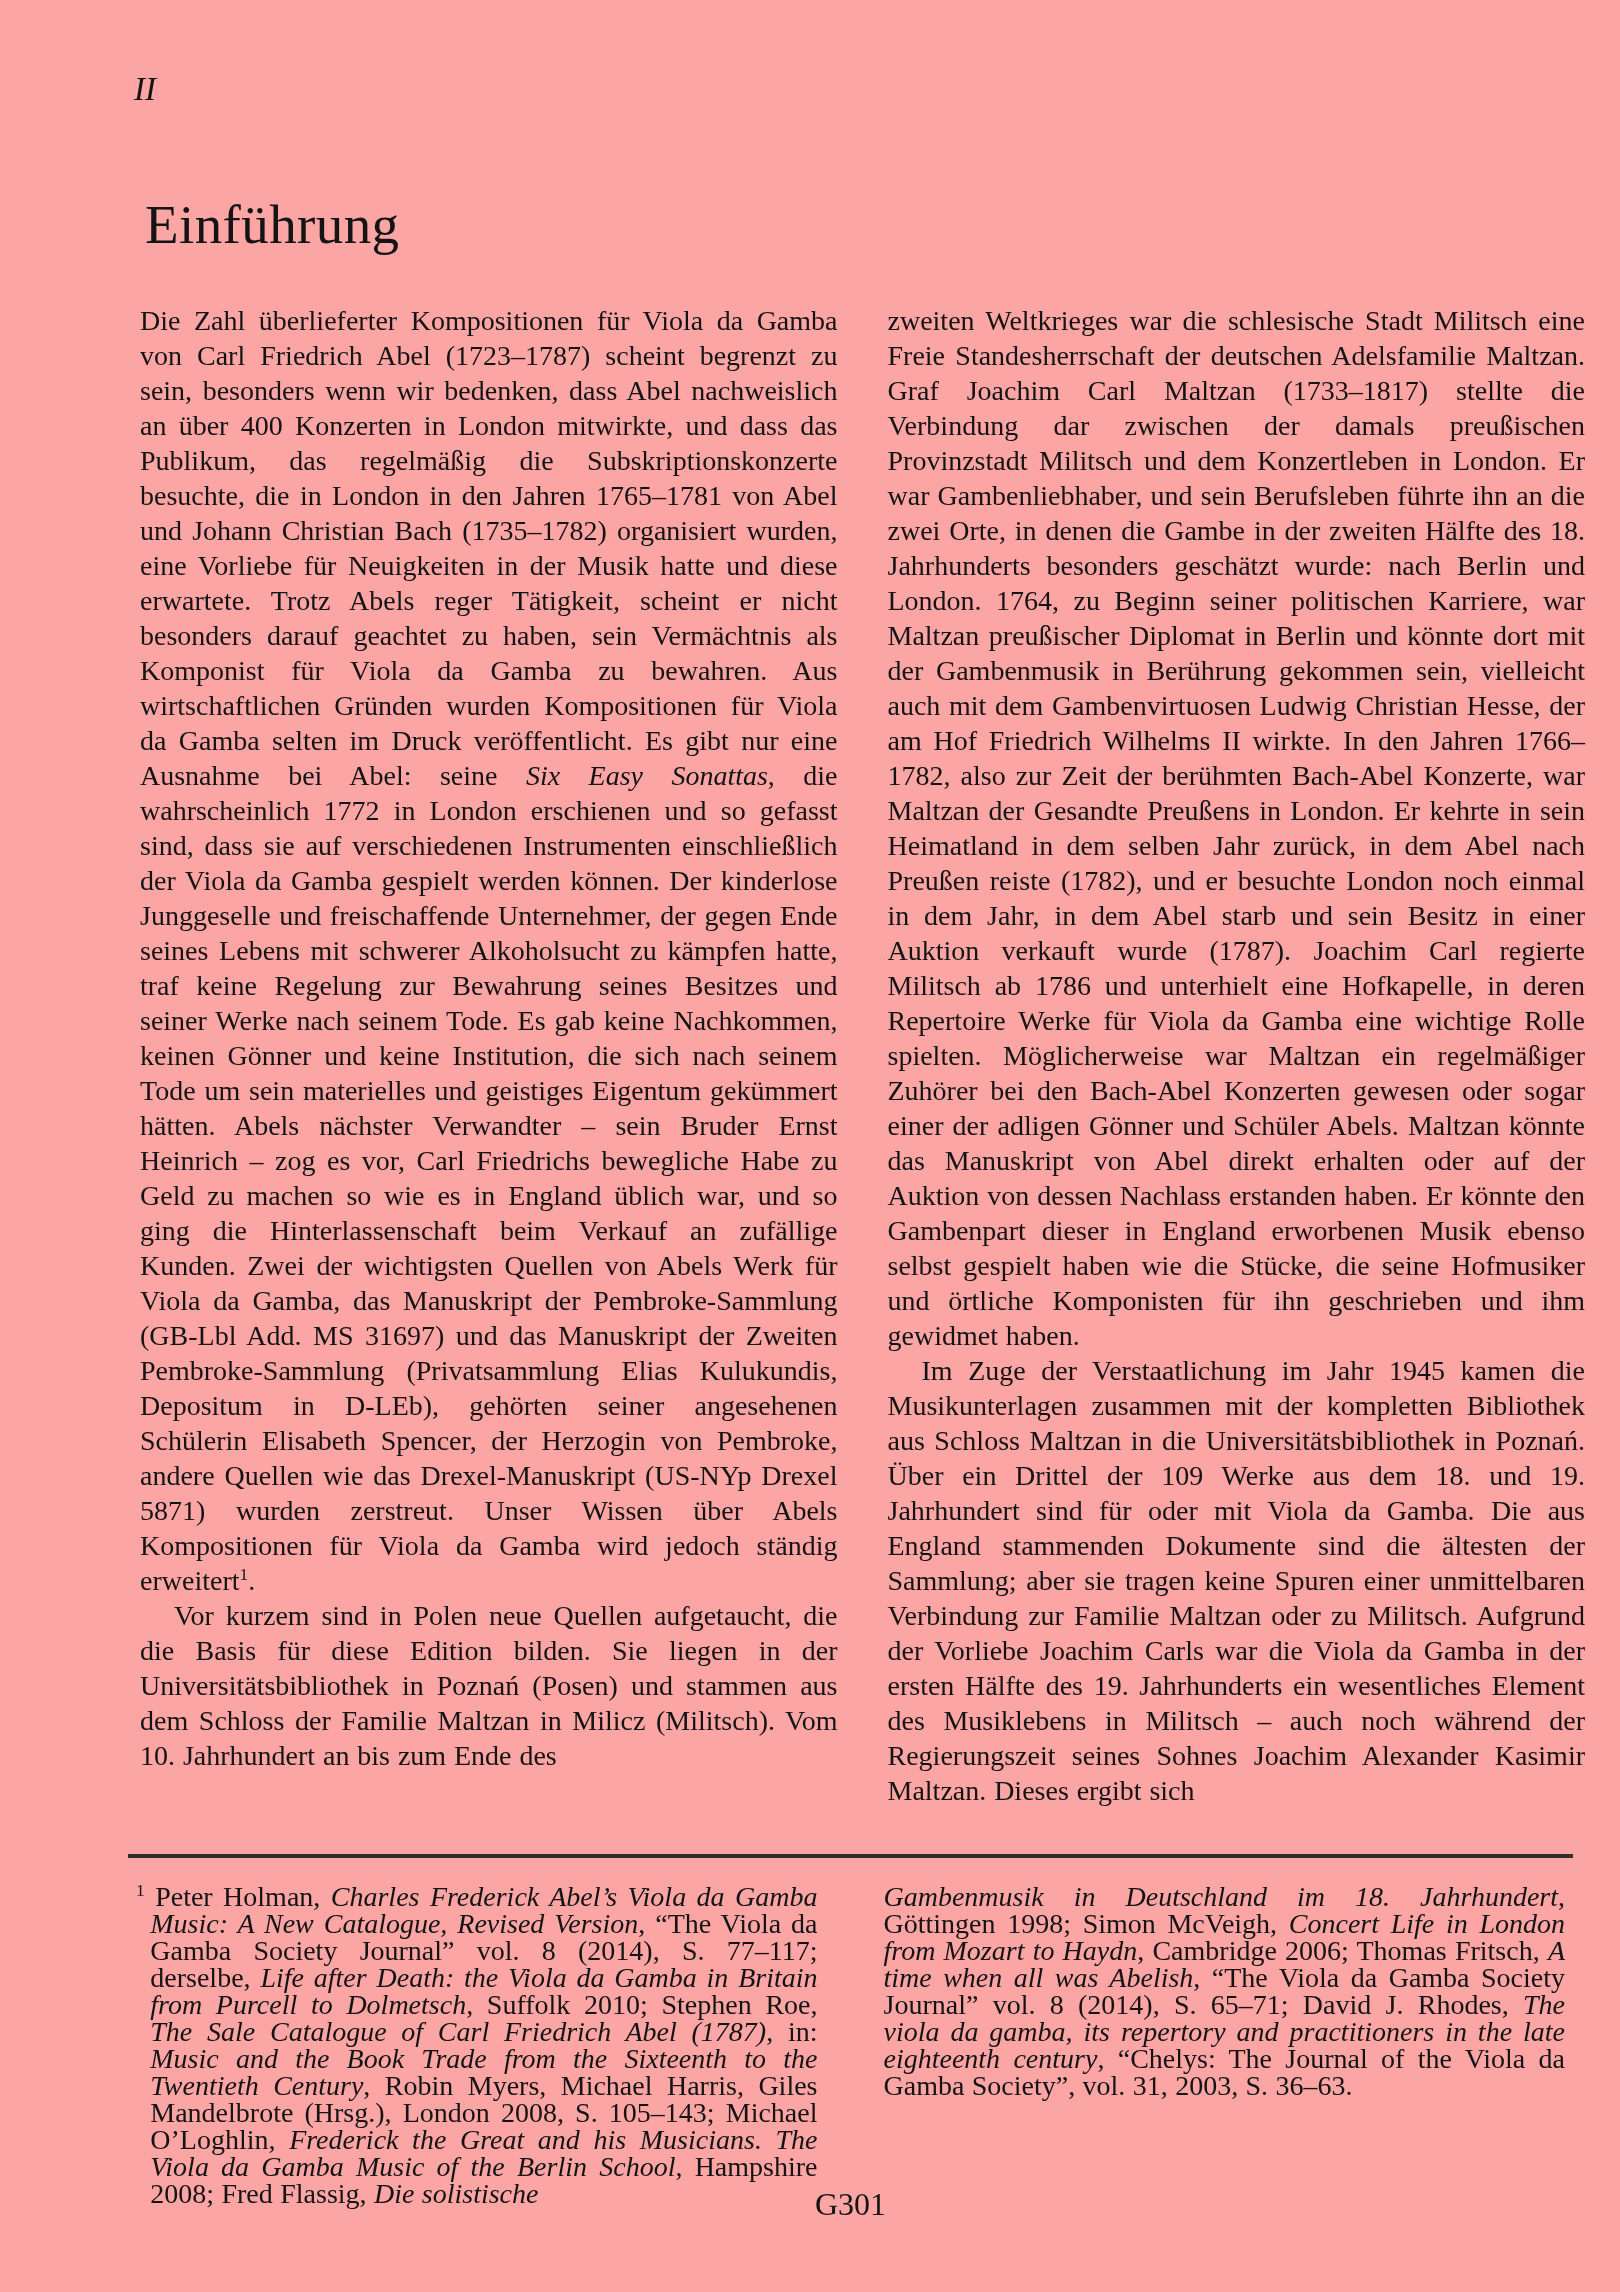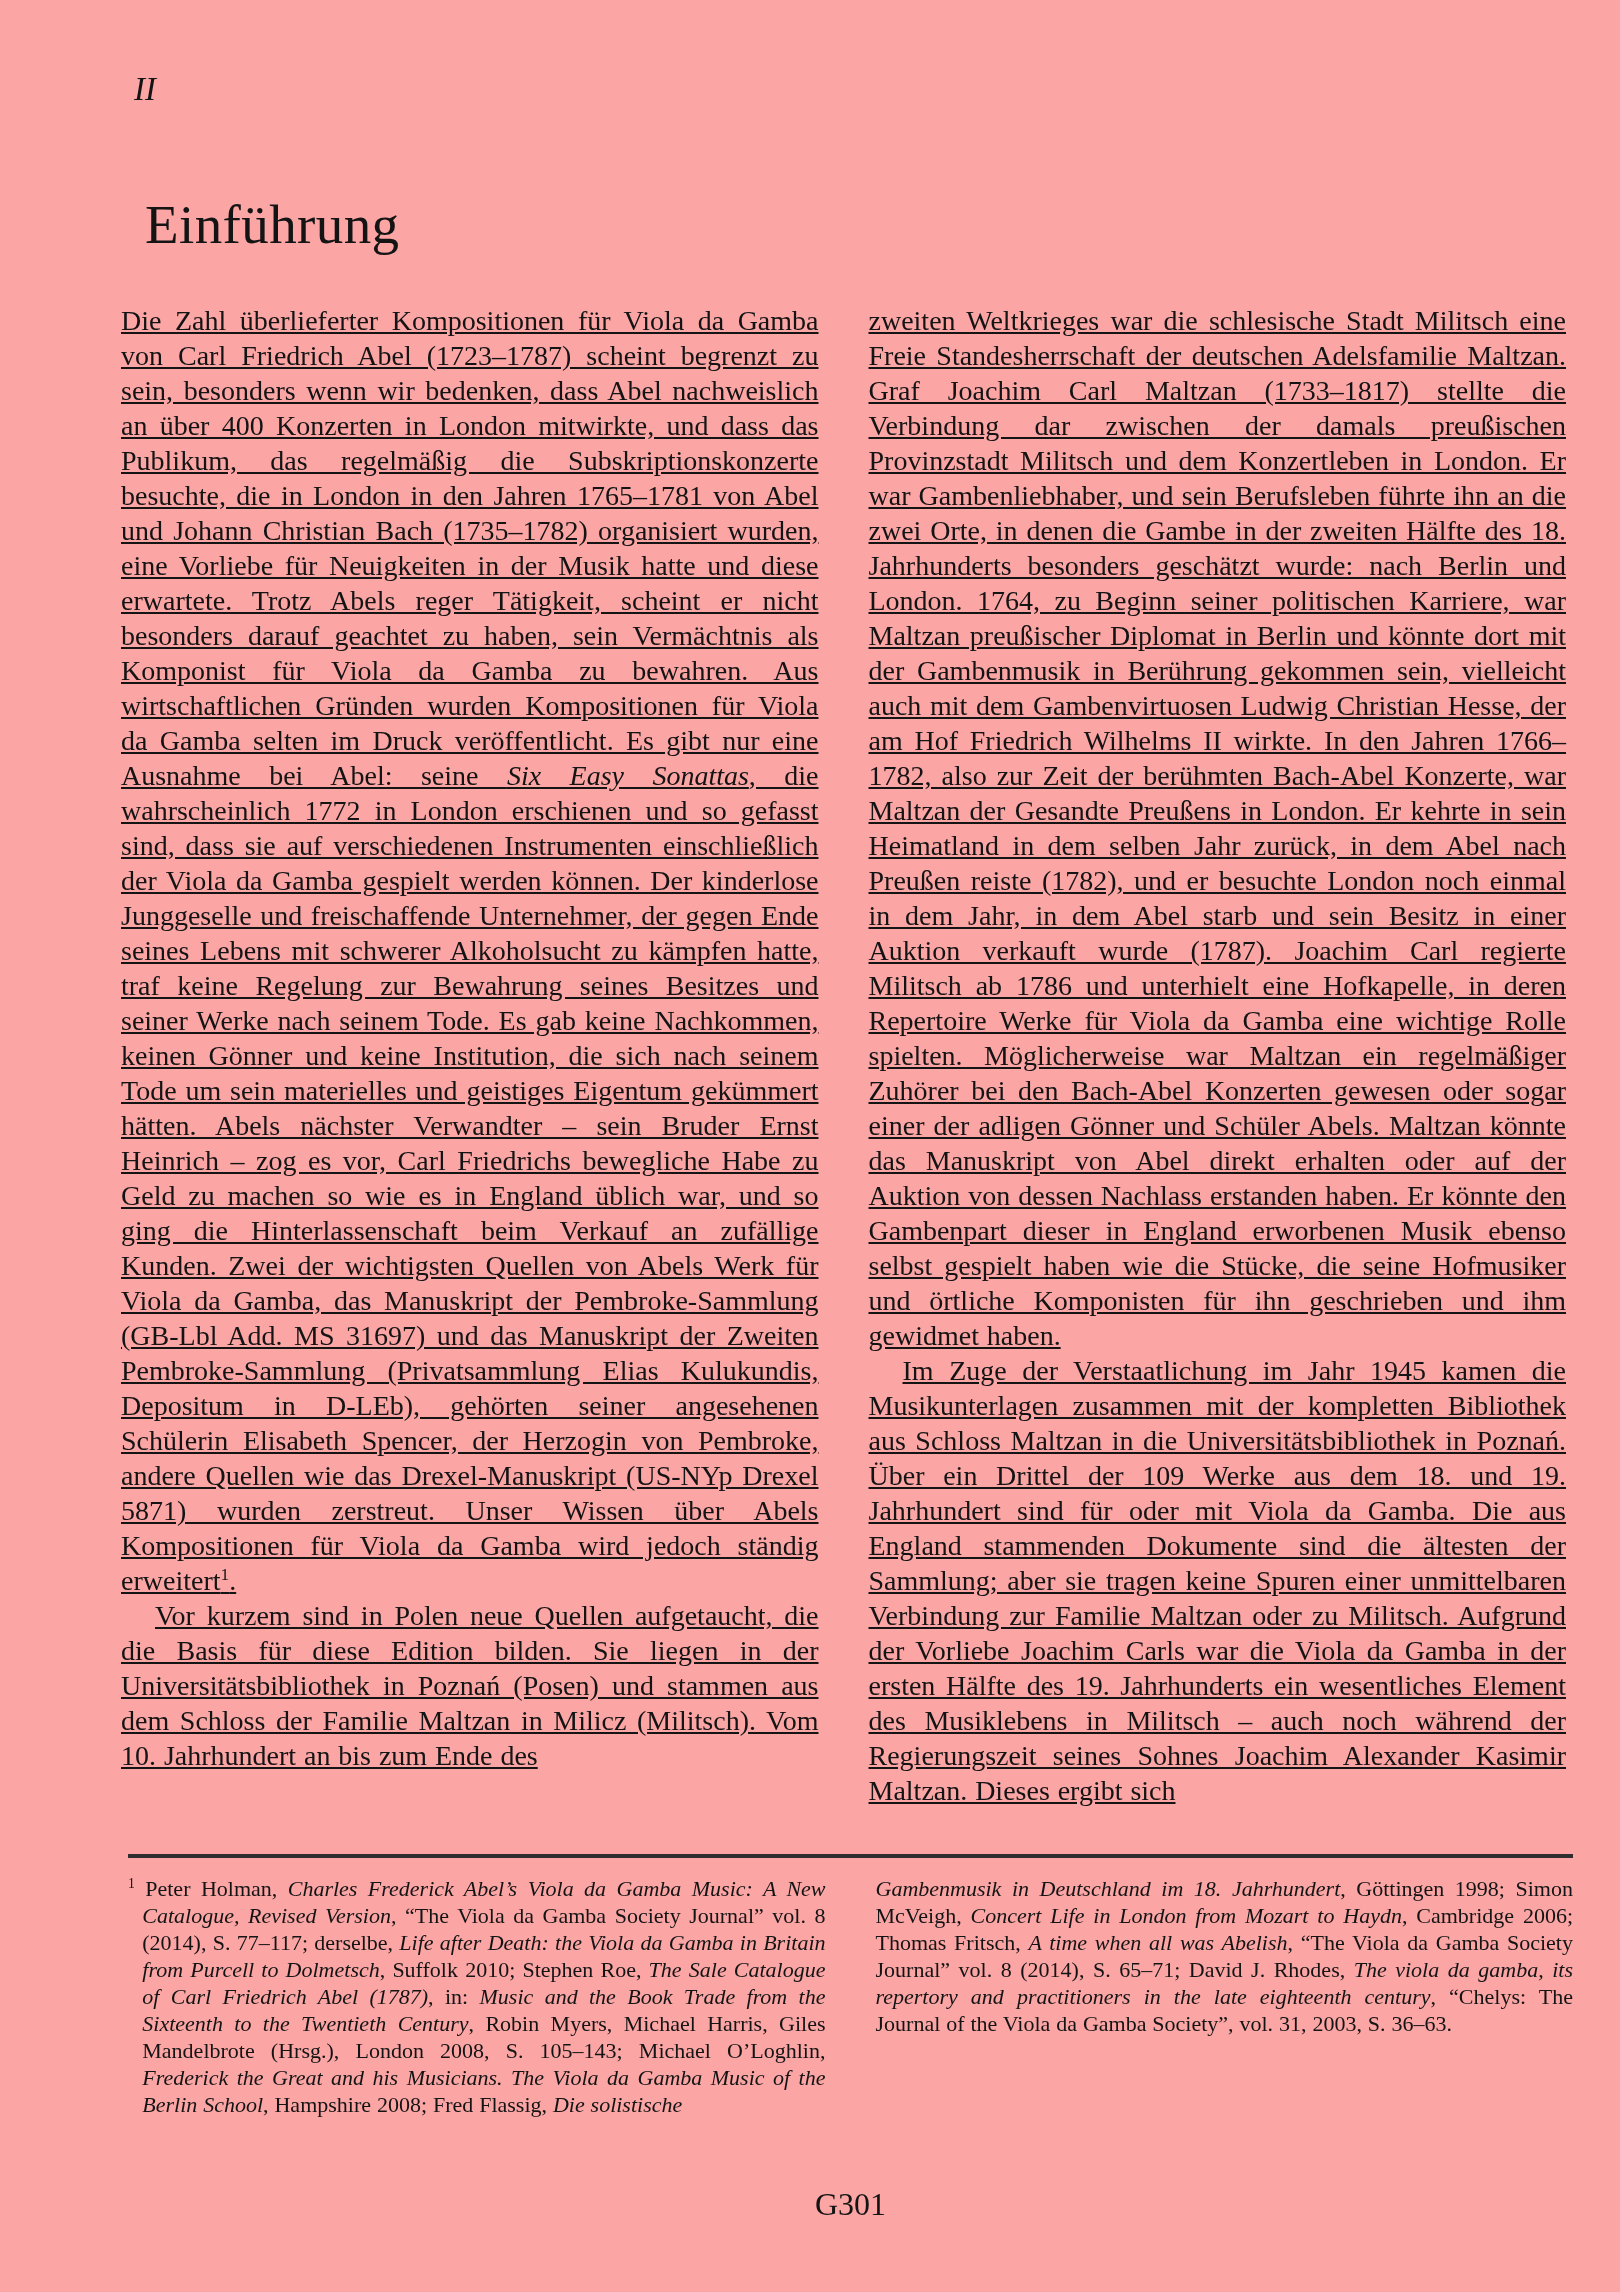--- a/index.html
+++ b/index.html
@@ -34,26 +34,25 @@
     left: 145px;
     top: 195px;
     margin: 0;
     font-size: 55px;
     font-weight: normal;
     line-height: 1.1;
     letter-spacing: 0.4px;
   }
   .columns {
     position: absolute;
-    left: 121px;
+    left: 140px;
     top: 303px;
     width: 1445px;
     display: flex;
     gap: 50px;
-    text-decoration: underline;
   }
   .col {
     width: 698px;
     text-align: justify;
     hyphens: auto;
     -webkit-hyphens: auto;
   }
   .col p.para {
     margin: 0;
     font-size: 28px;
@@ -83,22 +82,22 @@
     display: flex;
     gap: 50px;
   }
   .fncol {
     width: 698px;
     text-align: justify;
     hyphens: auto;
     -webkit-hyphens: auto;
   }
   .fncol p.fnpara {
-    margin: 0;
-    font-size: 22px;
+    margin: 8px;
+    font-size: 28px;
     line-height: 27px;
     word-spacing: 0.4px;
   }
   .fncol p.fnpara.hang {
     padding-left: 14.3px;
     text-indent: -14.3px;
   }
   .footer {
     position: absolute;
     left: 128px;

